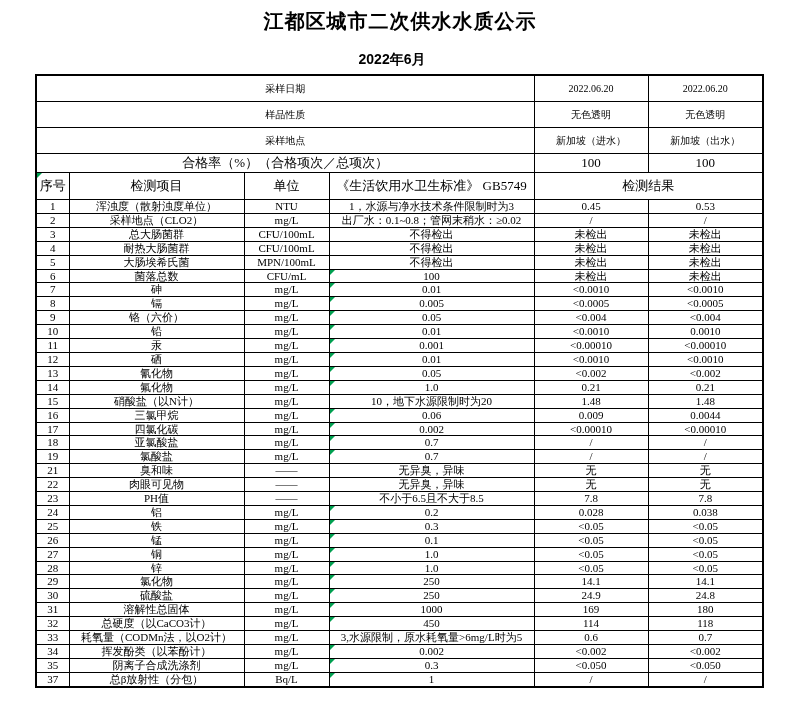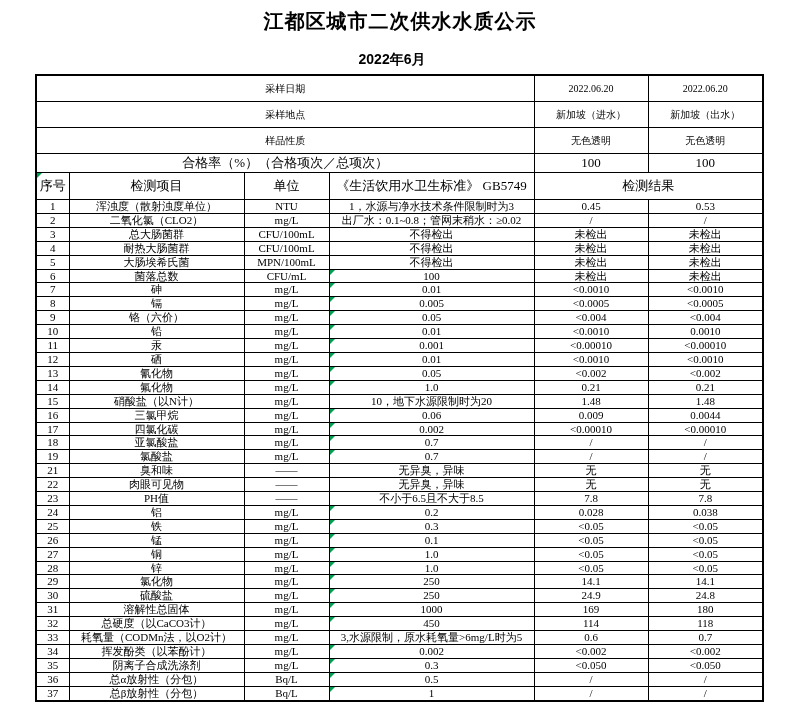--- a/index.html
+++ b/index.html
@@ -77,28 +77,28 @@
       <col style="width:114px">
       <col style="width:115px">
     </colgroup>
     <tbody>
       <tr class="info-row">
         <td colspan="4">采样日期</td>
         <td>2022.06.20</td>
         <td>2022.06.20</td>
       </tr>
       <tr class="info-row">
+        <td colspan="4">样品性质</td>
+        <td>无色透明</td>
+        <td>无色透明</td>
+      </tr>
+      <tr class="info-row">
         <td colspan="4">采样地点</td>
         <td>新加坡（进水）</td>
         <td>新加坡（出水）</td>
-      </tr>
-      <tr class="info-row">
-        <td colspan="4">样品性质</td>
-        <td>无色透明</td>
-        <td>无色透明</td>
       </tr>
       <tr class="rate-row">
         <td colspan="4">合格率（%）（合格项次／总项次）</td>
         <td>100</td>
         <td>100</td>
       </tr>
       <tr class="head-row">
         <td class="flag">序号</td>
         <td>检测项目</td>
         <td>单位</td>
@@ -110,21 +110,21 @@
         <tr class="data-row">
           <td>1</td>
           <td class="l">浑浊度（散射浊度单位）</td>
           <td>NTU</td>
           <td>1，水源与净水技术条件限制时为3</td>
           <td>0.45</td>
           <td>0.53</td>
         </tr>
         <tr class="data-row">
           <td>2</td>
-          <td class="l">二氧化氯（CLO2）</td>
+          <td class="l">采样地点（CLO2）</td>
           <td>mg/L</td>
           <td>出厂水：0.1~0.8；管网末稍水：≥0.02</td>
           <td>/</td>
           <td>/</td>
         </tr>
         <tr class="data-row">
           <td>3</td>
           <td class="l">总大肠菌群</td>
           <td>CFU/100mL</td>
           <td>不得检出</td>
@@ -373,28 +373,20 @@
         </tr>
         <tr class="data-row">
           <td>35</td>
           <td class="l">阴离子合成洗涤剂</td>
           <td>mg/L</td>
           <td class="flag">0.3</td>
           <td>&lt;0.050</td>
           <td>&lt;0.050</td>
         </tr>
         <tr class="data-row">
-          <td>36</td>
-          <td class="l">总α放射性（分包）</td>
-          <td>Bq/L</td>
-          <td class="flag">0.5</td>
-          <td>/</td>
-          <td>/</td>
-        </tr>
-        <tr class="data-row">
           <td>37</td>
           <td class="l">总β放射性（分包）</td>
           <td>Bq/L</td>
           <td class="flag">1</td>
           <td>/</td>
           <td>/</td>
         </tr>
       </tbody>
   </table>
 

